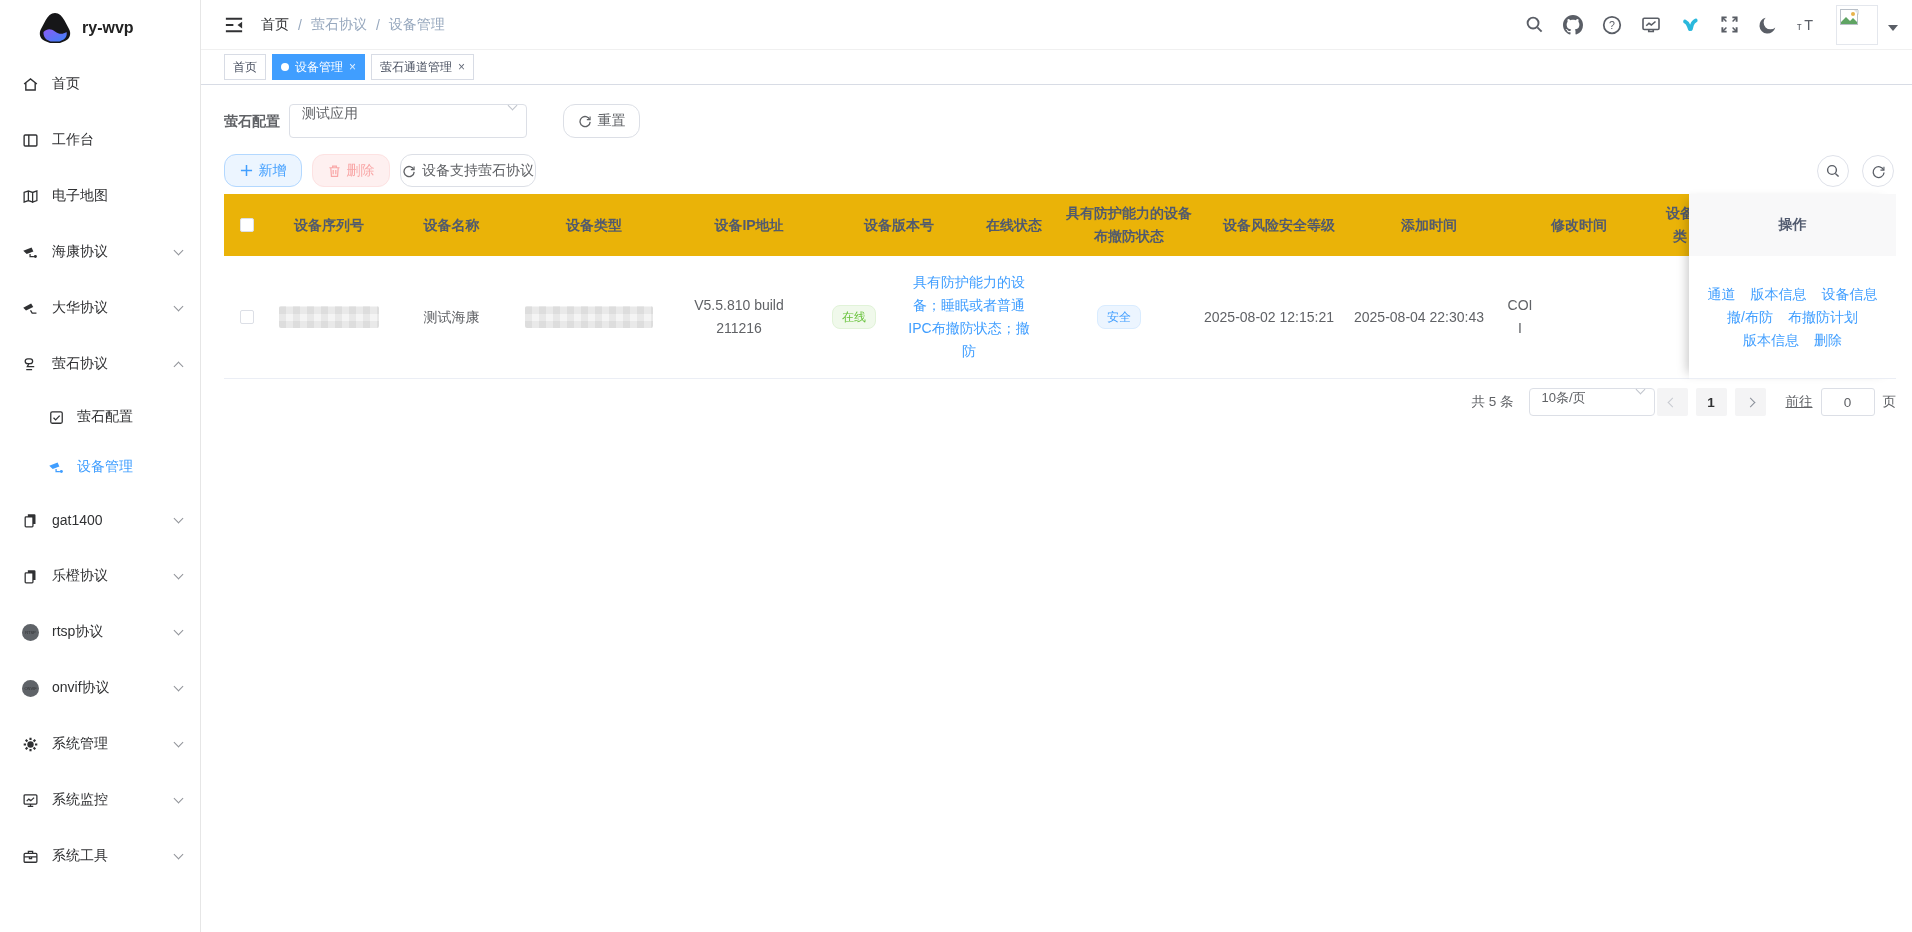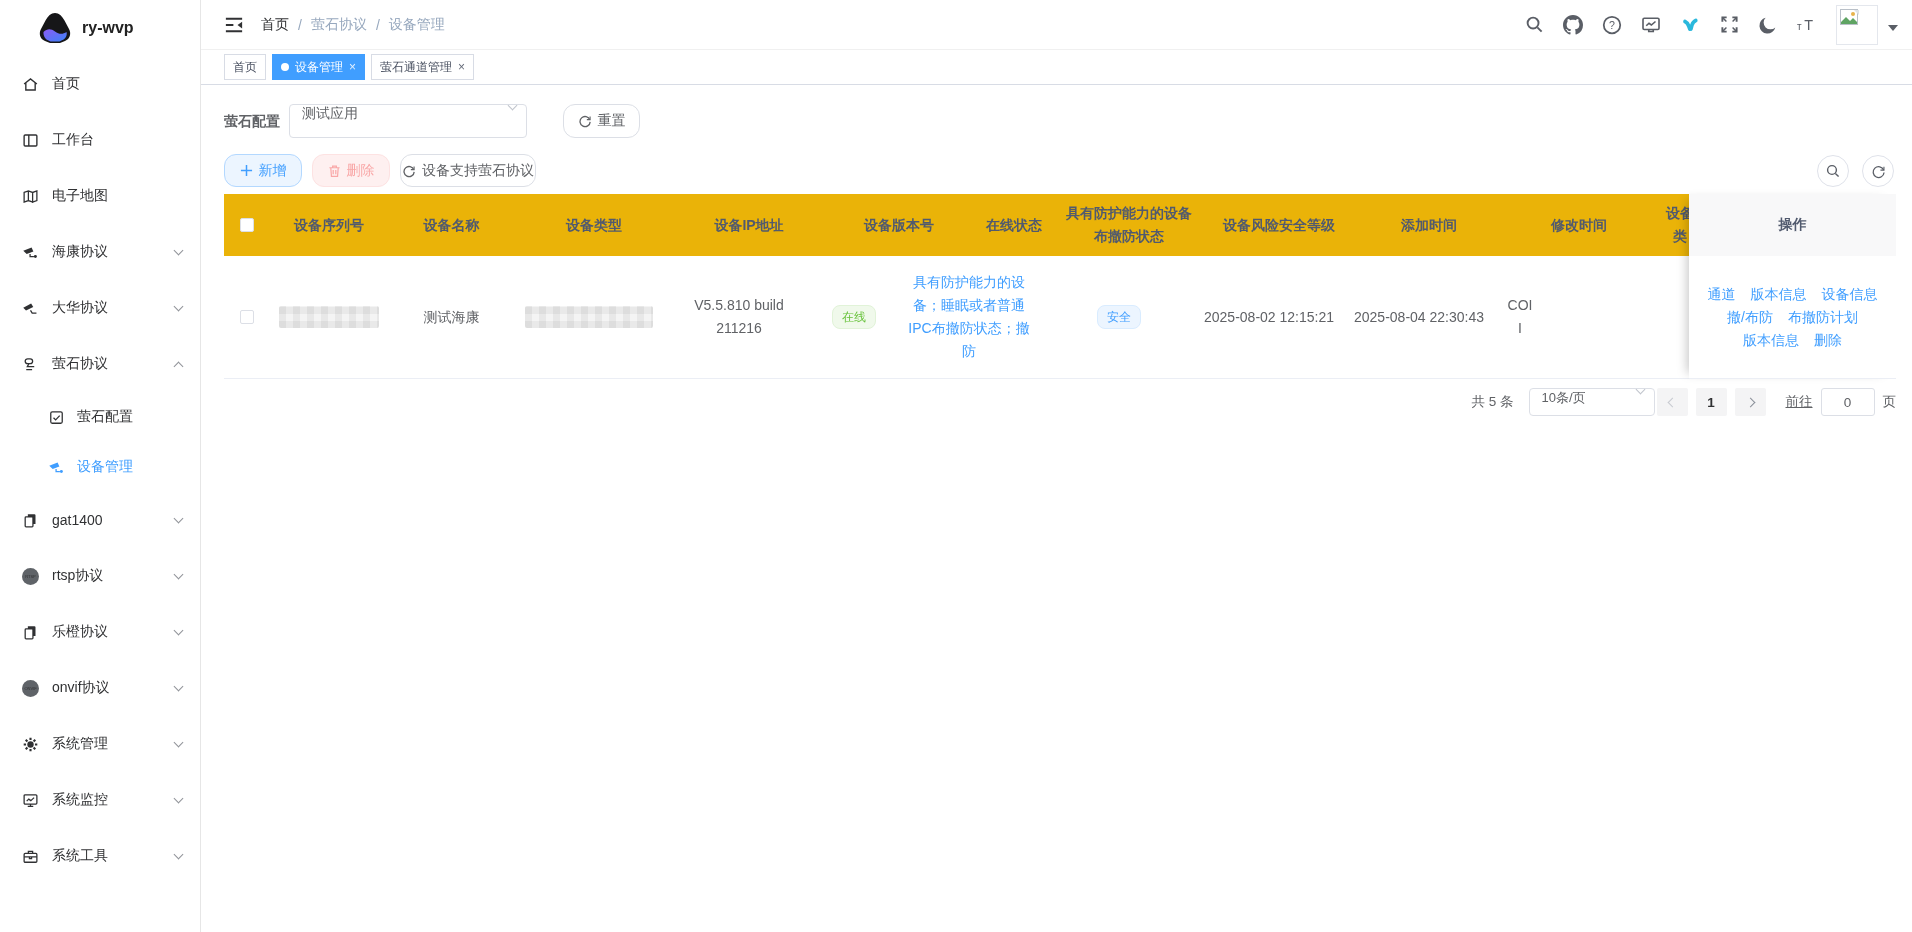--- a/index.html
+++ b/index.html
@@ -182,30 +182,30 @@
       </div>
       <div class="menu-item">
         <svg class="mi-icon" viewBox="0 0 16 16">
             <path d="M5.5 2h6.2a1 1 0 0 1 1 1v8.4h-2.4V4.6H5.5z" fill="currentColor"></path>
             <rect x="3" y="4.6" width="7.3" height="9.4" rx="0.8" fill="#fff" stroke="currentColor" stroke-width="1.2"></rect>
           </svg>
         <span class="mi-label">gat1400</span>
         <span class="chev"></span>
       </div>
       <div class="menu-item">
+        <svg class="mi-icon" viewBox="0 0 16 16">
+            <path d="M5.5 2h6.2a1 1 0 0 1 1 1v8.4h-2.4V4.6H5.5z" fill="currentColor"></path>
+            <rect x="3" y="4.6" width="7.3" height="9.4" rx="0.8" fill="#fff" stroke="currentColor" stroke-width="1.2"></rect>
+          </svg>
+        <span class="mi-label">乐橙协议</span>
+        <span class="chev"></span>
+      </div>
+      <div class="menu-item">
         <span class="mi-icon round-badge">RTSP</span>
         <span class="mi-label">rtsp协议</span>
-        <span class="chev"></span>
-      </div>
-      <div class="menu-item">
-        <svg class="mi-icon" viewBox="0 0 16 16">
-            <path d="M5.5 2h6.2a1 1 0 0 1 1 1v8.4h-2.4V4.6H5.5z" fill="currentColor"></path>
-            <rect x="3" y="4.6" width="7.3" height="9.4" rx="0.8" fill="#fff" stroke="currentColor" stroke-width="1.2"></rect>
-          </svg>
-        <span class="mi-label">乐橙协议</span>
         <span class="chev"></span>
       </div>
       <div class="menu-item">
         <span class="mi-icon round-badge">ONVIF</span>
         <span class="mi-label">onvif协议</span>
         <span class="chev"></span>
       </div>
       <div class="menu-item">
         <svg class="mi-icon" viewBox="0 0 16 16">
             <path d="M8 1.6v2.2M8 12.2v2.2M1.6 8h2.2M12.2 8h2.2M3.5 3.5l1.6 1.6M10.9 10.9l1.6 1.6M3.5 12.5l1.6-1.6M10.9 5.1l1.6-1.6" stroke="currentColor" stroke-width="2"></path>

